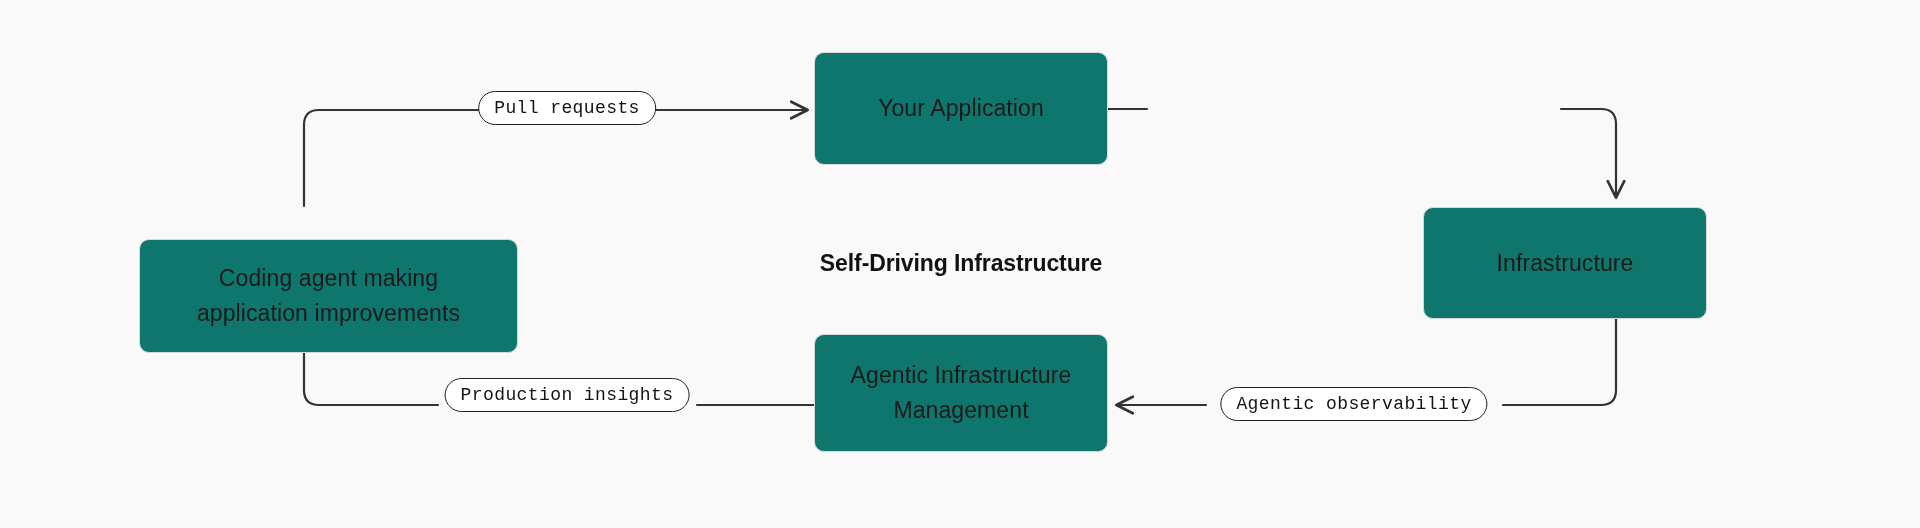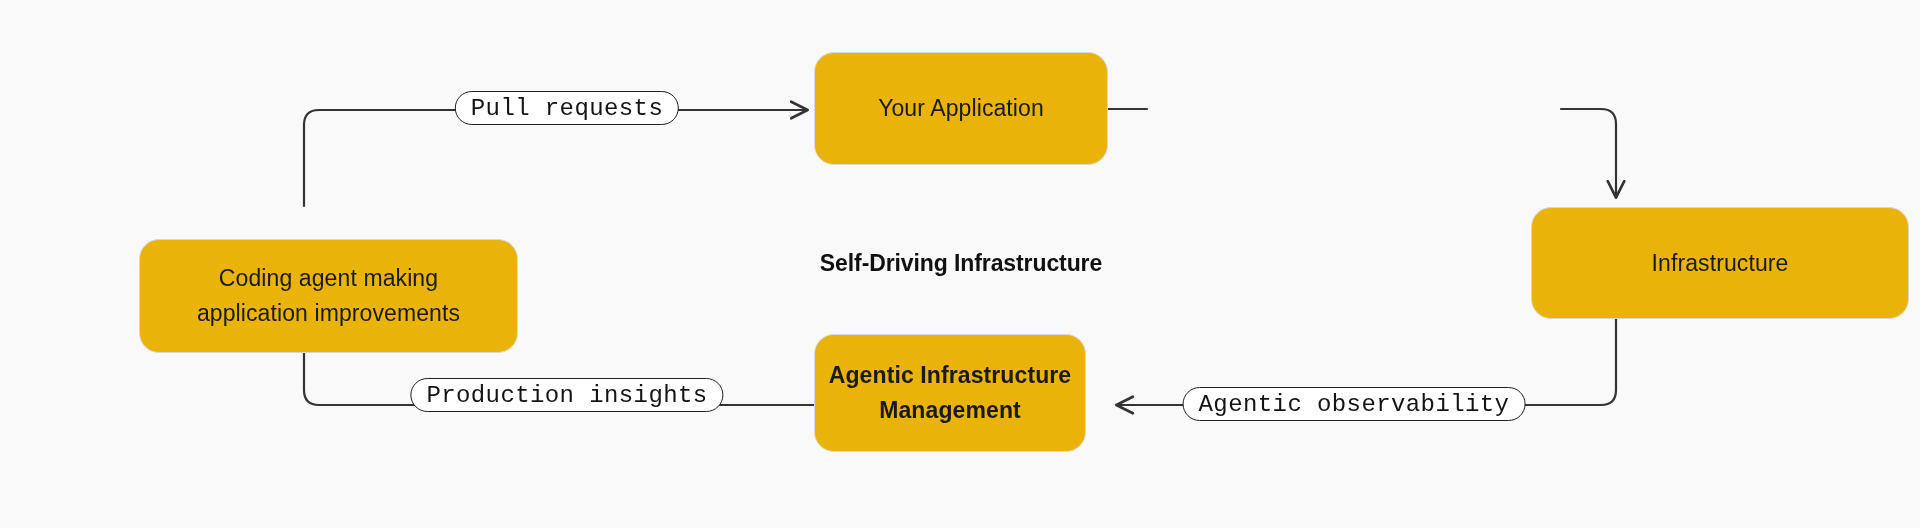--- a/index.html
+++ b/index.html
@@ -20,73 +20,72 @@
     position: absolute;
     left: 0;
     top: 0;
     width: 1920px;
     height: 528px;
     pointer-events: none;
   }
   .node {
     position: absolute;
     box-sizing: border-box;
-    background: #eab308;
+    background: #0f766e;
     border: 1px solid #d8d8d8;
-    border-radius: 20px;
+    border-radius: 10px;
     display: flex;
     align-items: center;
     justify-content: center;
     text-align: center;
     color: #1a1a1a;
     font-family: "Liberation Sans", sans-serif;
     font-size: 23px;
     line-height: 1.52;
     letter-spacing: 0.1px;
     font-weight: 400;
     white-space: pre-line;
   }
   #node-your-application {
     left: 814px;
     top: 52px;
     width: 294px;
     height: 113px;
   }
   #node-infrastructure {
-    left: 1531px;
+    left: 1423px;
     top: 207px;
-    width: 378px;
+    width: 284px;
     height: 112px;
   }
   #node-agentic-management {
     left: 814px;
     top: 334px;
-    width: 272px;
+    width: 294px;
     height: 118px;
-    font-weight: bold;
   }
   #node-coding-agent {
     left: 139px;
     top: 206px;
     width: 379px;
     height: 114px;
     margin-top: 33px;
   }
   .edge-label {
     position: absolute;
     box-sizing: border-box;
     background: #ffffff;
     border: 1px solid #1f1f1f;
     border-radius: 999px;
     display: flex;
     align-items: center;
     justify-content: center;
     color: #141414;
     font-family: "Liberation Mono", monospace;
-    font-size: 24px;
+    font-size: 18px;
     letter-spacing: 0.4px;
     height: 34px;
     padding: 0 15px;
     white-space: nowrap;
     transform: translate(-50%, -50%);
   }
   #label-pull-requests { left: 567px; top: 108px; }
   #label-framework-infra { left: 1354px; top: 108px; }
   #label-realtime-observability { left: 1354px; top: 404px; }
   #label-production-insights { left: 567px; top: 395px; }

